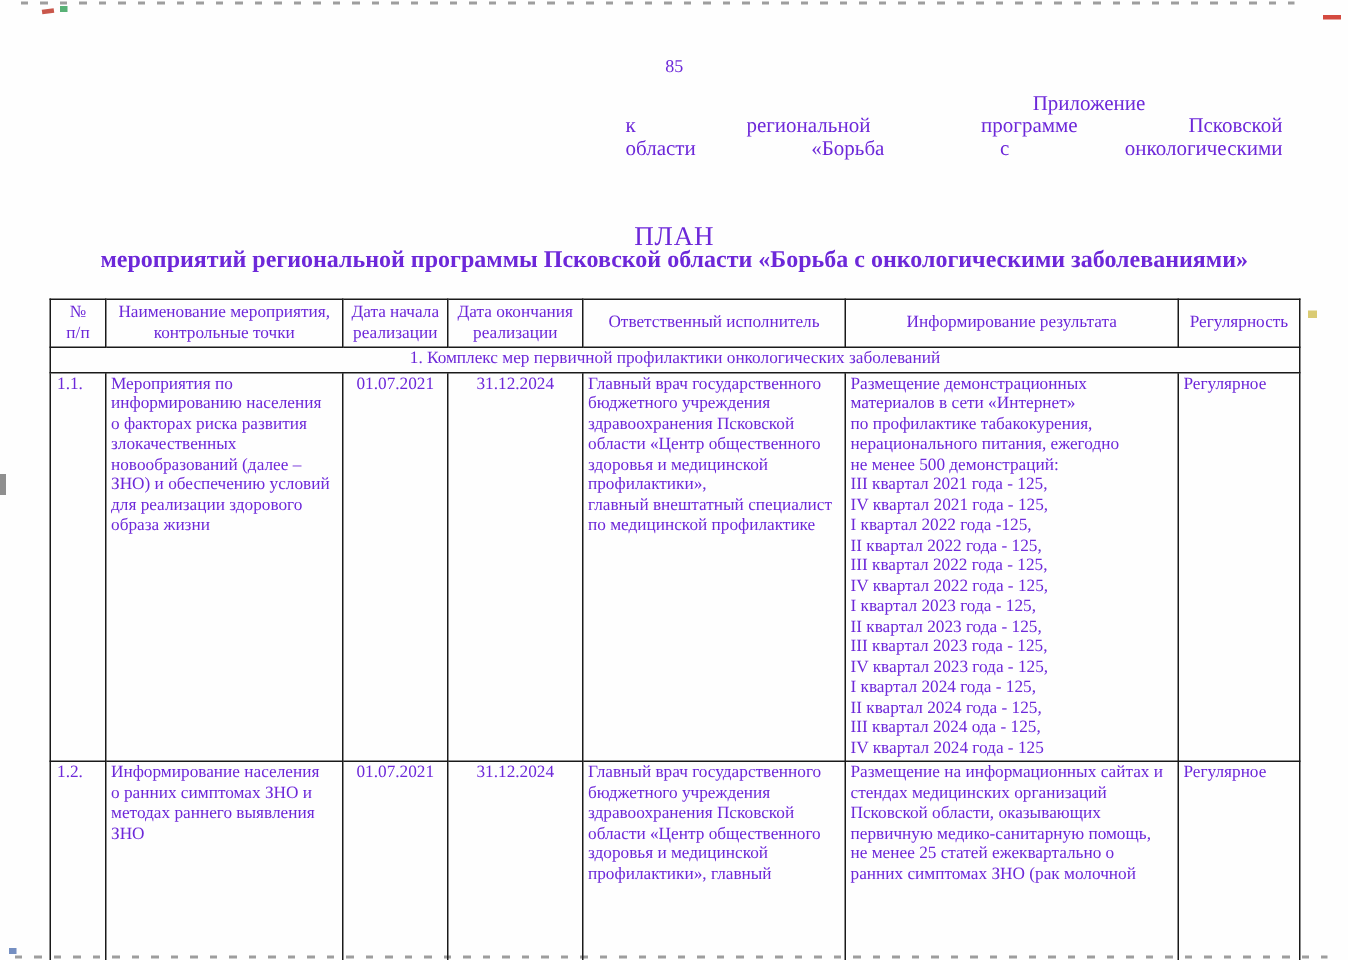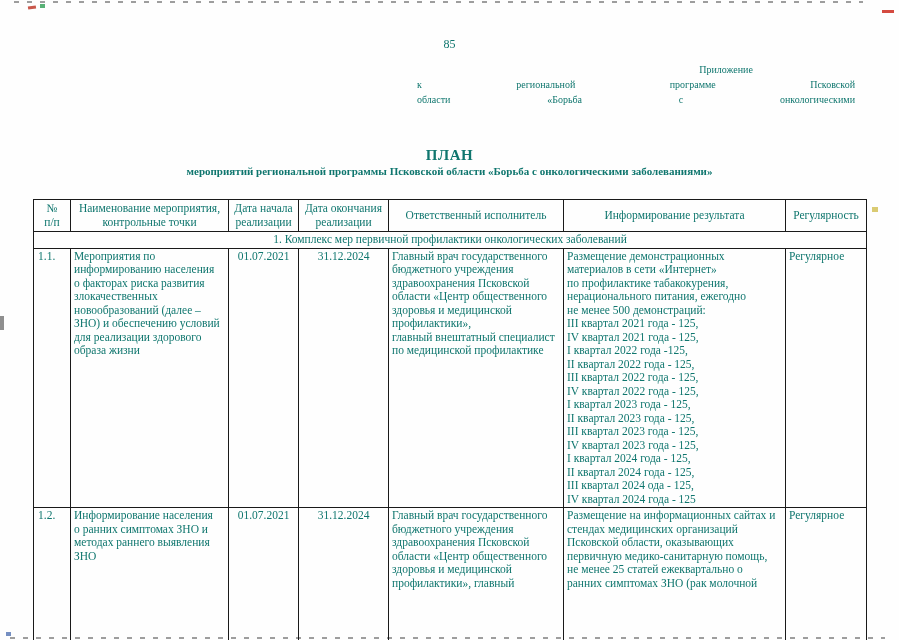--- a/index.html
+++ b/index.html
@@ -4,50 +4,50 @@
 <style>
   * { box-sizing: border-box; }
   html, body { margin: 0; padding: 0; background: #ffffff; }
   .page {
     position: relative;
     width: 899px;
     height: 640px;
     background: #fefefe;
     overflow: hidden;
     font-family: "Liberation Serif", serif;
-    color: #0f766e;
+    color: #6d28d9;
   }
   .page-number {
     position: absolute;
     top: 37px; left: 0; width: 100%;
     text-align: center;
     font-size: 12px;
   }
   .annex {
     position: absolute;
     top: 62px; left: 417px; width: 438px;
-    font-size: 10px;
+    font-size: 14px;
     line-height: 15px;
   }
   .annex-line1 { text-align: center; padding-left: 180px; }
   .annex-just { text-align: justify; text-align-last: justify; }
   .doc-title {
     position: absolute;
     top: 147px; left: 0; width: 100%;
     text-align: center;
+    font-weight: normal;
+    font-size: 18px;
+    letter-spacing: 0.5px;
+  }
+  .doc-subtitle {
+    position: absolute;
+    top: 165px; left: 0; width: 100%;
+    text-align: center;
     font-weight: bold;
-    font-size: 15px;
-    letter-spacing: 0.5px;
-  }
-  .doc-subtitle {
-    position: absolute;
-    top: 165px; left: 0; width: 100%;
-    text-align: center;
-    font-weight: bold;
-    font-size: 11px;
+    font-size: 16px;
   }
   table.plan-table {
     position: absolute;
     top: 199px; left: 33px;
     width: 833px;
     border-collapse: collapse;
     table-layout: fixed;
     font-size: 11.5px;
     line-height: 13.5px;
   }

